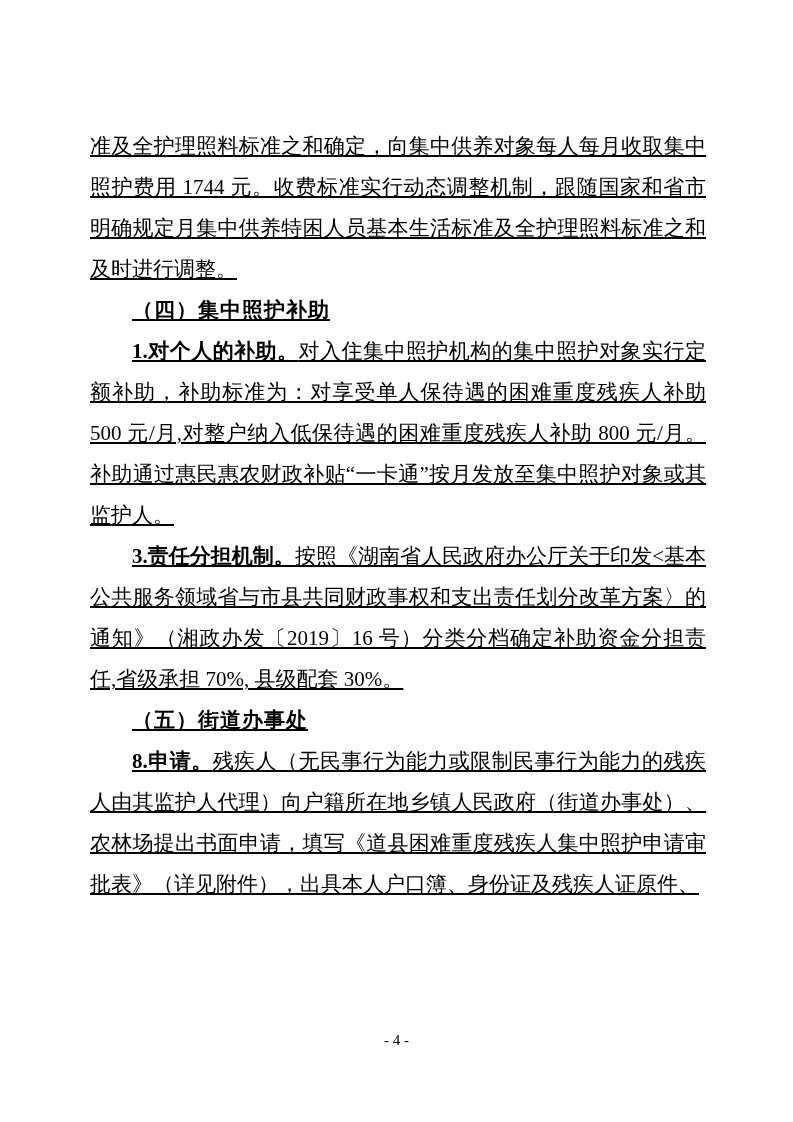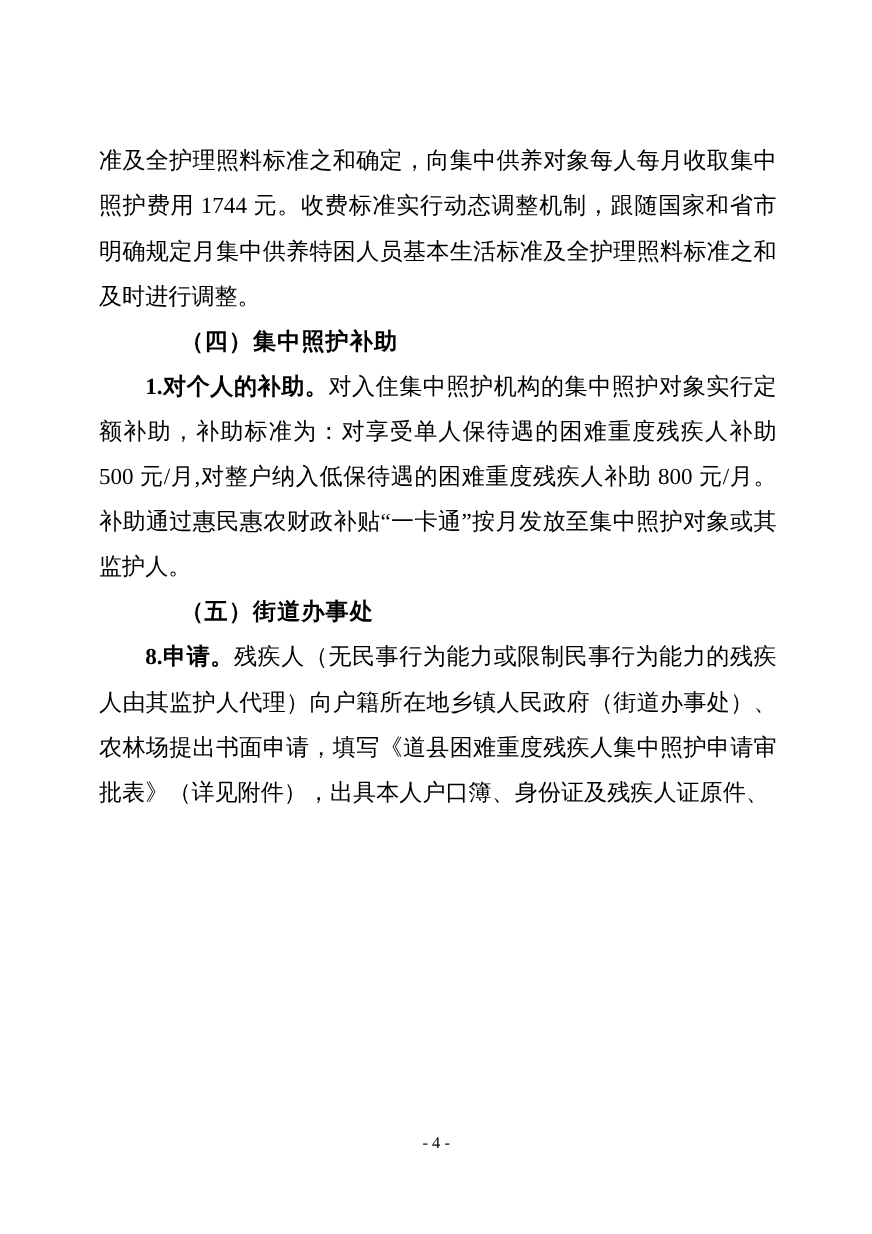--- a/index.html
+++ b/index.html
@@ -14,43 +14,45 @@
     overflow: hidden;
   }
   .content {
     position: absolute;
     left: 90px;
     top: 126px;
     width: 616px;
     font-size: 21px;
     line-height: 41px;
     text-align: justify;
+    text-decoration: underline;
   }
   .para { margin: 0; }
   .para.indent { text-indent: 2em; }
   .para b { font-weight: bold; }
-  .para.heading b { font-weight: bold; letter-spacing: 1px; margin-left: 32px; }
+  .para.heading b { font-weight: bold; letter-spacing: 1px; }
   .footer {
     position: absolute;
     left: 0;
     right: 0;
     top: 1032px;
     text-align: center;
     font-size: 15px;
     color: #000000;
     font-family: "Liberation Serif", "DejaVu Serif", serif;
   }
 </style>
 </head>
 <body>
 
 <div class="sheet">
   <div class="content" id="content">
       <p class="para body"><span>准及全护理照料标准之和确定，向集中供养对象每人每月收取集中照护费用 1744 元。收费标准实行动态调整机制，跟随国家和省市明确规定月集中供养特困人员基本生活标准及全护理照料标准之和及时进行调整。</span></p>
       <p class="para heading indent"><b>（四）集中照护补助</b></p>
       <p class="para body indent"><b>1.对个人的补助。</b><span>对入住集中照护机构的集中照护对象实行定额补助，补助标准为：对享受单人保待遇的困难重度残疾人补助 500 元/月,对整户纳入低保待遇的困难重度残疾人补助 800 元/月。补助通过惠民惠农财政补贴“一卡通”按月发放至集中照护对象或其监护人。</span></p>
+      <p class="para body indent"><b>3.责任分担机制。</b><span>按照《湖南省人民政府办公厅关于印发&lt;基本公共服务领域省与市县共同财政事权和支出责任划分改革方案〉的通知》（湘政办发〔2019〕16 号）分类分档确定补助资金分担责任,省级承担 70%, 县级配套 30%。</span></p>
       <p class="para heading indent"><b>（五）街道办事处</b></p>
       <p class="para body indent"><b>8.申请。</b><span>残疾人（无民事行为能力或限制民事行为能力的残疾人由其监护人代理）向户籍所在地乡镇人民政府（街道办事处）、农林场提出书面申请，填写《道县困难重度残疾人集中照护申请审批表》（详见附件），出具本人户口簿、身份证及残疾人证原件、</span></p>
     </div>
   <div class="footer">
     <span>- 4 -</span>
   </div>
 </div>
 
 </body></html>

